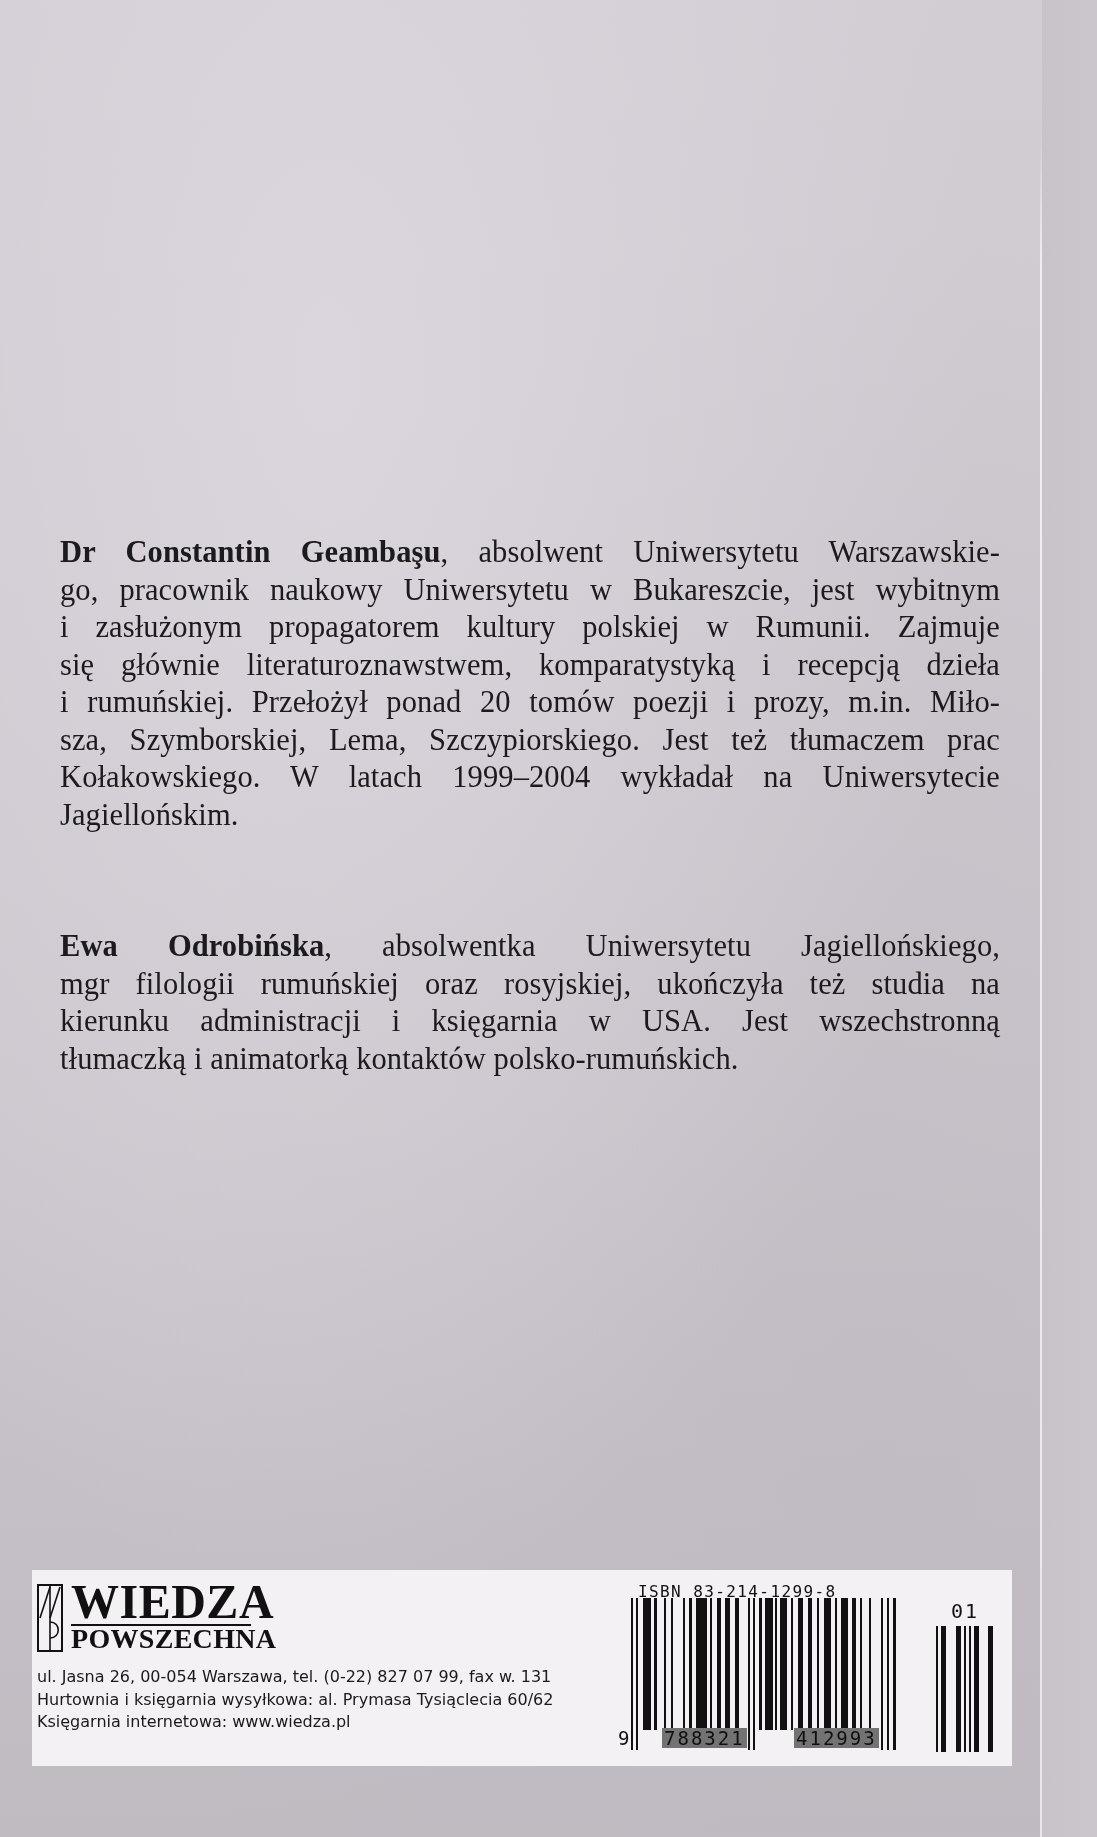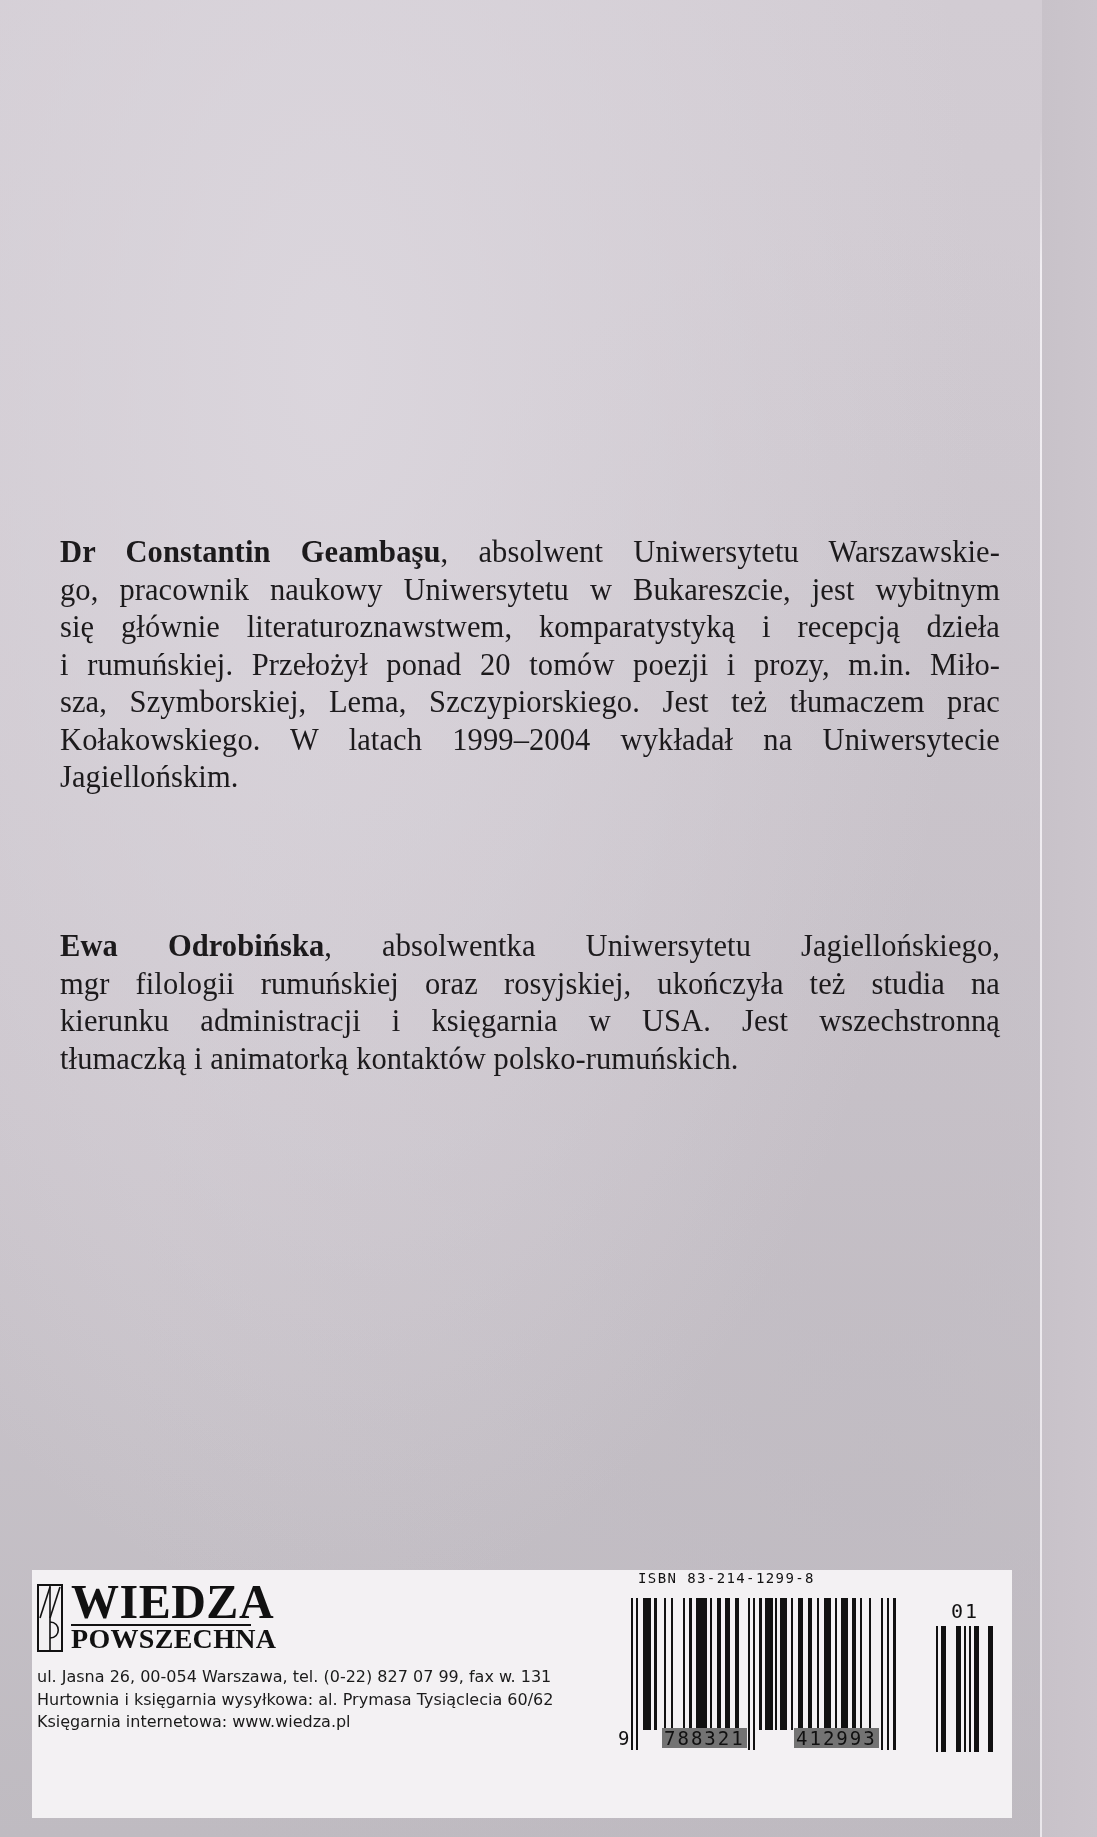--- a/index.html
+++ b/index.html
@@ -57,21 +57,21 @@
     }
     .bio-line.last {
       text-align-last: left;
     }
 
     .label-box {
       position: absolute;
       left: 32px;
       top: 1570px;
       width: 980px;
-      height: 248px;
+      height: 196px;
       background: #f3f1f3;
     }
     .logo {
       position: absolute;
       left: 5px;
       top: 14px;
       width: 240px;
       height: 70px;
     }
     .logo-mark {
@@ -121,23 +121,23 @@
       color: #1a1a1a;
       white-space: nowrap;
     }
     .address div {
       display: block;
     }
 
     .isbn-text {
       position: absolute;
       left: 606px;
-      top: 0;
+      top: 12px;
       font-family: "DejaVu Sans Mono", "Liberation Mono", monospace;
-      font-size: 14px;
+      font-size: 16px;
       letter-spacing: 1.4px;
       color: #111;
       text-align: right;
     }
     .barcode-main {
       position: absolute;
       left: 599px;
       top: 28px;
       width: 276px;
       height: 152px;
@@ -175,20 +175,21 @@
   </style>
 </head>
 <body>
 
 <div class="spine-strip"></div>
 <div class="spine-line"></div>
 
 <div class="bio bio-1">
   <span class="bio-line"><b>Dr Constantin Geambaşu</b><span>, absolwent Uniwersytetu Warszawskie-</span></span>
   <span class="bio-line">go, pracownik naukowy Uniwersytetu w Bukareszcie, jest wybitnym</span>
+  <span class="bio-line">i zasłużonym propagatorem kultury polskiej w Rumunii. Zajmuje</span>
   <span class="bio-line">się głównie literaturoznawstwem, komparatystyką i recepcją dzieła</span>
   <span class="bio-line">i rumuńskiej. Przełożył ponad 20 tomów poezji i prozy, m.in. Miło-</span>
   <span class="bio-line">sza, Szymborskiej, Lema, Szczypiorskiego. Jest też tłumaczem prac</span>
   <span class="bio-line">Kołakowskiego. W latach 1999–2004 wykładał na Uniwersytecie</span>
   <span class="bio-line last">Jagiellońskim.</span>
 </div>
 
 <div class="bio bio-2">
   <span class="bio-line"><b>Ewa Odrobińska</b><span>, absolwentka Uniwersytetu Jagiellońskiego,</span></span>
   <span class="bio-line">mgr filologii rumuńskiej oraz rosyjskiej, ukończyła też studia na</span>

